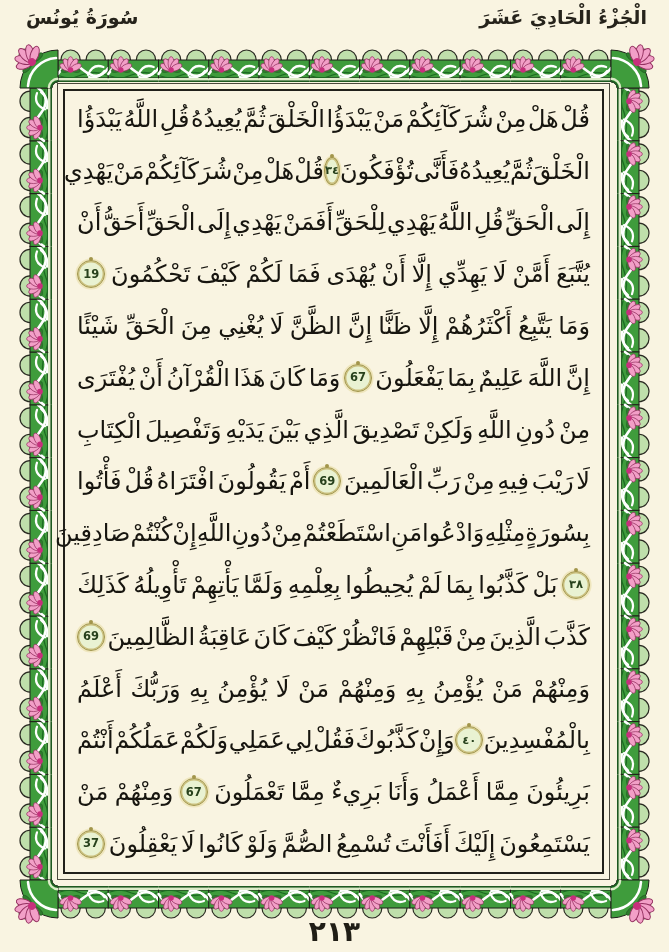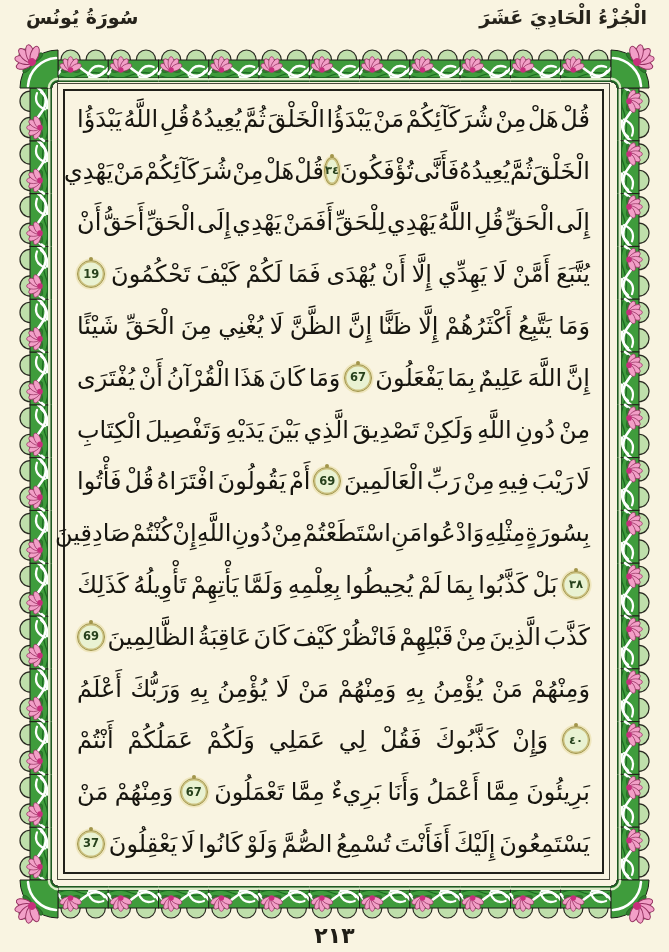--- a/index.html
+++ b/index.html
@@ -44,21 +44,21 @@
 
   
   .lines{position:absolute;inset:2px 12px;display:flex;flex-direction:column;direction:rtl;}
   .line{flex:1 1 auto;display:flex;flex-direction:row;justify-content:space-between;align-items:center;direction:rtl;font-size:24px;color:var(--ink);white-space:nowrap;}
   .word{display:inline-block;}
   .marker{display:inline-flex;align-items:center;justify-content:center;width:26px;height:26px;border-radius:50%;background:var(--marker-fill);border:1.6px solid var(--marker-ring);box-shadow:0 0 0 1.6px #efe6bd, inset 0 0 0 1.4px #cbc07e;position:relative;}
   .marker::before{content:"";position:absolute;top:-4px;left:50%;margin-left:-2px;width:4px;height:4px;border-radius:50%;background:var(--marker-ring);}
   .marker .mnum{font-size:11.5px;font-weight:bold;color:#27411c;line-height:1;}
 
   
-  .page-number{position:absolute;left:0;right:0;bottom:4px;text-align:center;font-size:22px;font-weight:bold;color:#201e16;}
+  .page-number{position:absolute;left:0;right:0;bottom:4px;text-align:center;font-size:28px;font-weight:bold;color:#201e16;}
 </style>
 </head>
 <body>
 
 <div class="page">
 
   <div class="header">
     <div class="hlabel" lang="ar" dir="rtl">الْجُزْءُ الْحَادِيَ عَشَرَ</div>
     <div class="hlabel" lang="ar" dir="rtl">سُورَةُ يُونُسَ</div>
   </div>
@@ -340,20 +340,21 @@
           <span class="word">بِهِ</span>
           <span class="word">وَمِنْهُمْ</span>
           <span class="word">مَنْ</span>
           <span class="word">لَا</span>
           <span class="word">يُؤْمِنُ</span>
           <span class="word">بِهِ</span>
           <span class="word">وَرَبُّكَ</span>
           <span class="word">أَعْلَمُ</span>
         </div>
         <div class="line">
+          <span class="word">بِالْمُفْسِدِينَ</span>
           <span class="marker">
             <span class="mnum">٤٠</span>
           </span>
           <span class="word">وَإِنْ</span>
           <span class="word">كَذَّبُوكَ</span>
           <span class="word">فَقُلْ</span>
           <span class="word">لِي</span>
           <span class="word">عَمَلِي</span>
           <span class="word">وَلَكُمْ</span>
           <span class="word">عَمَلُكُمْ</span>

